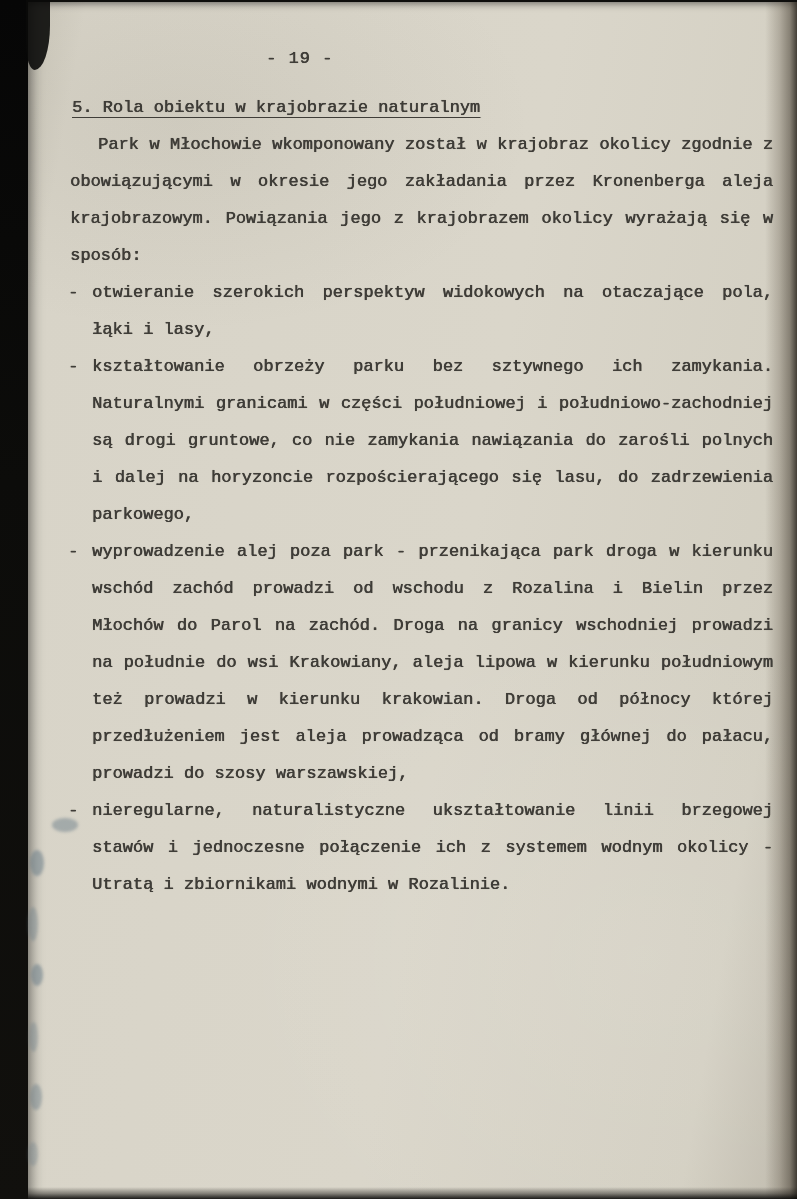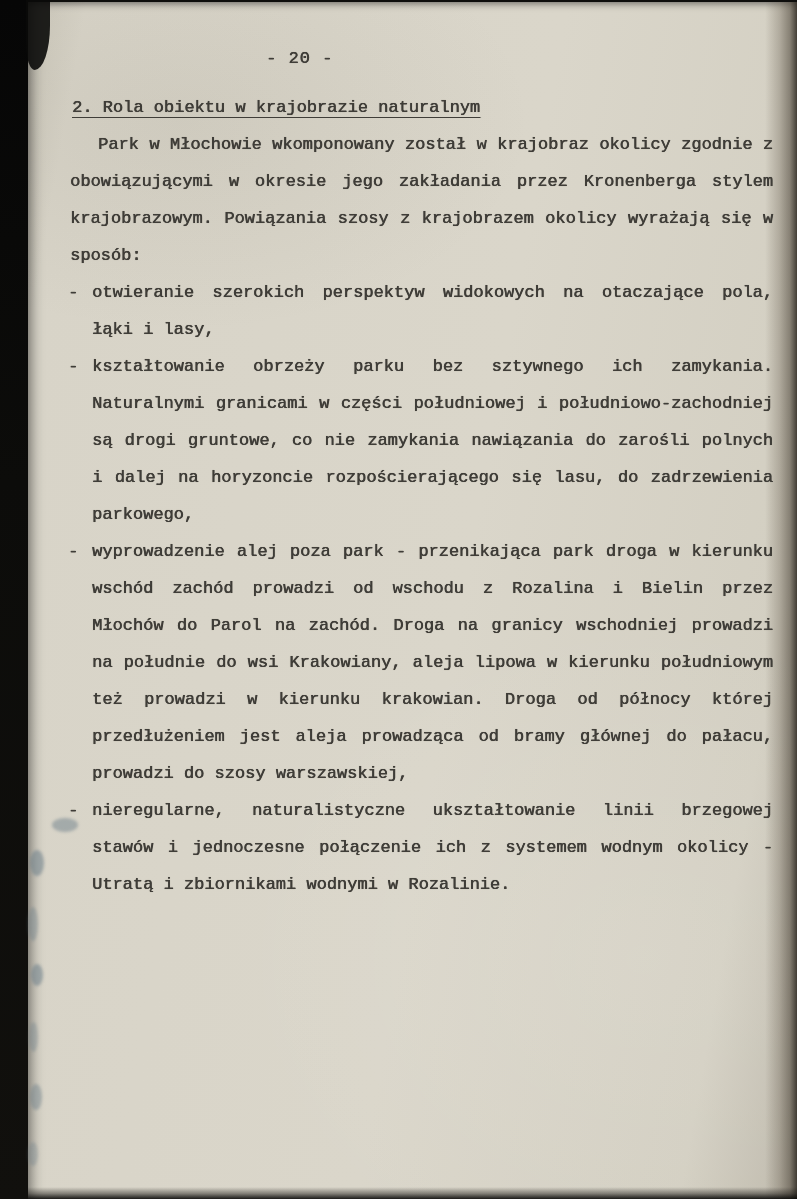--- a/index.html
+++ b/index.html
@@ -96,23 +96,23 @@
     <div class="edge-bottom"></div>
     <div class="stain s1"></div>
     <div class="stain s2"></div>
     <div class="stain s3"></div>
     <div class="stain s4"></div>
     <div class="stain s5"></div>
     <div class="stain s6"></div>
     <div class="stain s7"></div>
 
     <div class="content">
-      <div class="page-number">- 20 -</div>
-      <h1 class="heading">2. Rola obiektu w krajobrazie naturalnym</h1>
-      <p class="intro">Park w Młochowie wkomponowany został w krajobraz okolicy zgodnie z obowiązującymi w okresie jego zakładania przez Kronenberga stylem krajobrazowym. Powiązania szosy z krajobrazem okolicy wyrażają się w sposób:</p>
+      <div class="page-number">- 19 -</div>
+      <h1 class="heading">5. Rola obiektu w krajobrazie naturalnym</h1>
+      <p class="intro">Park w Młochowie wkomponowany został w krajobraz okolicy zgodnie z obowiązującymi w okresie jego zakładania przez Kronenberga aleja krajobrazowym. Powiązania jego z krajobrazem okolicy wyrażają się w sposób:</p>
       <div class="bullets">
         <div class="bullet">
           <span class="marker">-</span>
           <span class="btext">otwieranie szerokich perspektyw widokowych na otaczające pola, łąki i lasy,</span>
         </div>
         <div class="bullet">
           <span class="marker">-</span>
           <span class="btext">kształtowanie obrzeży parku bez sztywnego ich zamykania. Naturalnymi granicami w części południowej i południowo-zachodniej są drogi gruntowe, co nie zamykania nawiązania do zarośli polnych i dalej na horyzoncie rozpościerającego się lasu, do zadrzewienia parkowego,</span>
         </div>
         <div class="bullet">

